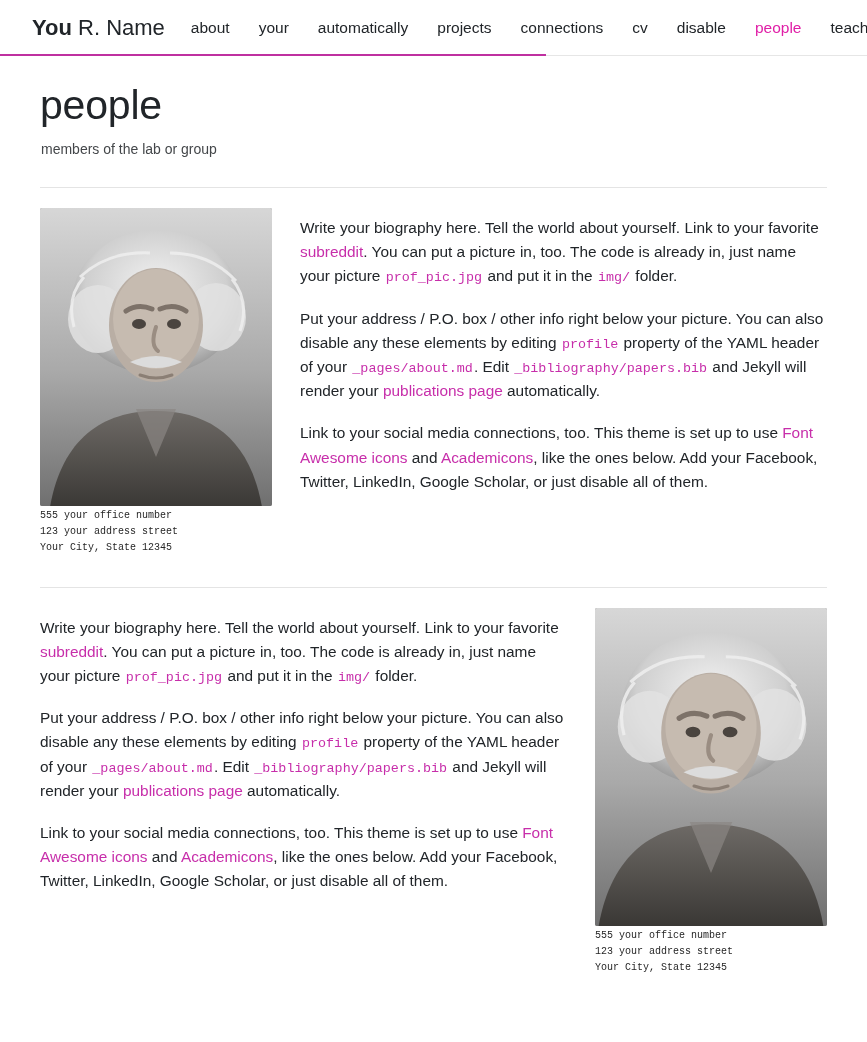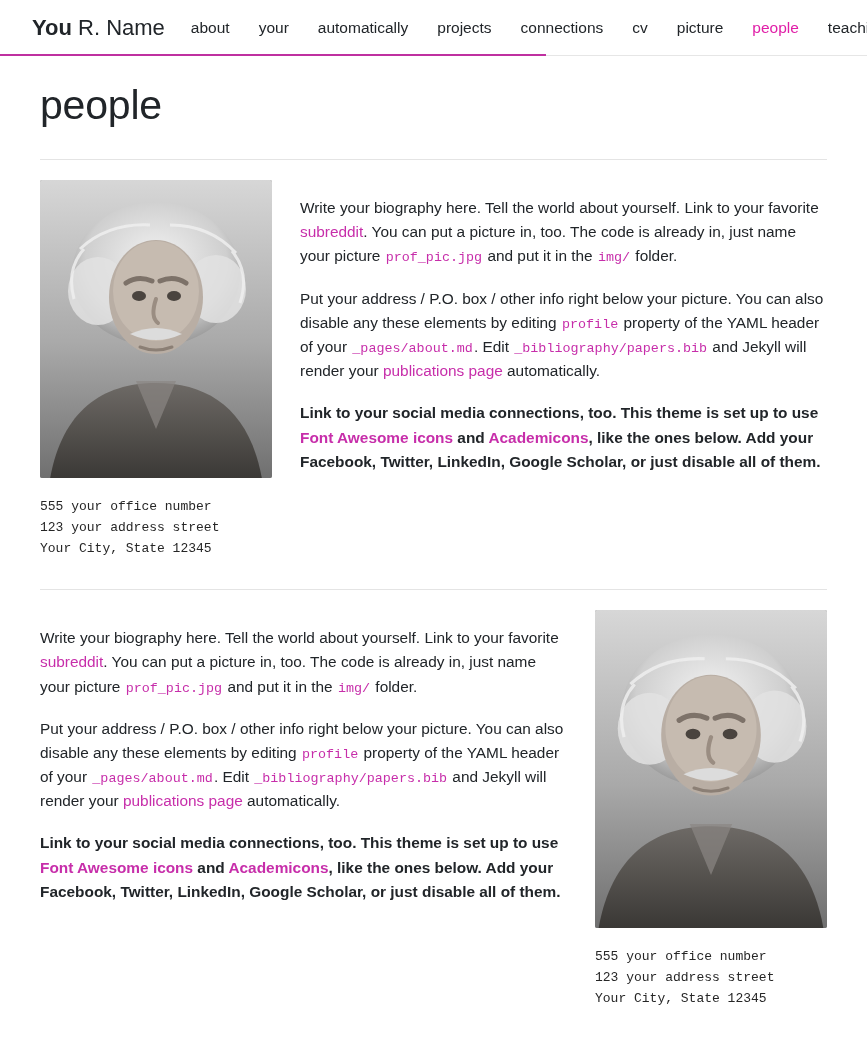--- a/index.html
+++ b/index.html
@@ -101,22 +101,22 @@
     gap: 28px;
     padding-top: 20px;
   }
   .profile.reverse { flex-direction: row-reverse; }
   .bio {
     flex: 1;
     font-size: 15.4px;
     line-height: 1.57;
     color: #212529;
   }
-  .bio p { margin: 16px 0 18px 0; }
-  .bio p:last-child { margin-bottom: 0; font-weight: bold; }
+  .bio p { margin: 8px 0 18px 0; }
+  .bio p:last-child { margin-bottom: 0; }
   .bio a { color: #c72eaa; }
   code, .mono {
     font-family: "Liberation Mono", "DejaVu Sans Mono", monospace;
   }
   .bio code {
     font-size: 13.4px;
     color: #c72eaa;
     background: transparent;
     padding: 0 1px;
   }
@@ -125,23 +125,23 @@
   .profile-pic {
     width: 232px;
     height: 298px;
     display: block;
     border-radius: 2px;
     overflow: hidden;
     background: #8e8e8e;
   }
   .profile-pic svg { display: block; width: 100%; height: 100%; }
   .contact {
-    margin-top: 18px;
+    margin-top: 2px;
     font-family: "Liberation Mono", "DejaVu Sans Mono", monospace;
-    font-size: 13px;
+    font-size: 10px;
     line-height: 1.62;
     color: #262626;
     white-space: pre-line;
   }
 
   
   .profile.block2 .profile-side { width: 232px; flex: 0 0 232px; }
   .profile.block2 .profile-pic { height: 318px; }
 </style>
 </head>
@@ -151,34 +151,35 @@
   <a class="brand" href="#">
     <span class="brand-strong">You</span><span class="brand-rest"> R. Name</span>
   </a>
   <div class="nav-items">
       <a href="#" class="nav-link">about</a>
       <a href="#" class="nav-link">your</a>
       <a href="#" class="nav-link">automatically</a>
       <a href="#" class="nav-link">projects</a>
       <a href="#" class="nav-link">connections</a>
       <a href="#" class="nav-link">cv</a>
-      <a href="#" class="nav-link">picture</a>
+      <a href="#" class="nav-link">disable</a>
       <a href="#" class="nav-link active">people</a>
       <a href="#" class="nav-link dropdown">teaching</a>
     </div>
   <div class="theme-toggle">
     <svg width="17" height="17" viewBox="0 0 16 16">
       <path fill="currentColor" d="M6.2 1.3A6.7 6.7 0 0 0 8 14.6a6.7 6.7 0 0 0 6.2-4.2 5.4 5.4 0 0 1-8-6.9 6.9 6.9 0 0 0 0-2.2z"></path>
     </svg>
   </div>
   <div class="nav-underline"></div>
 </div>
 
 <div class="page-wrap">
   <h1 class="page-title">people</h1>
+  <div class="page-subtitle">members of the lab or group</div>
   <hr class="sep">
 
   <div id="profiles-container">
       <div class="profile">
         <div class="profile-side">
           <div class="profile-pic">
   <svg viewBox="0 0 232 300" preserveAspectRatio="xMidYMid slice">
     <defs>
       <linearGradient id="bg0" x1="0" y1="0" x2="0" y2="1">
         <stop offset="0%" stop-color="#d7d7d7"></stop>

